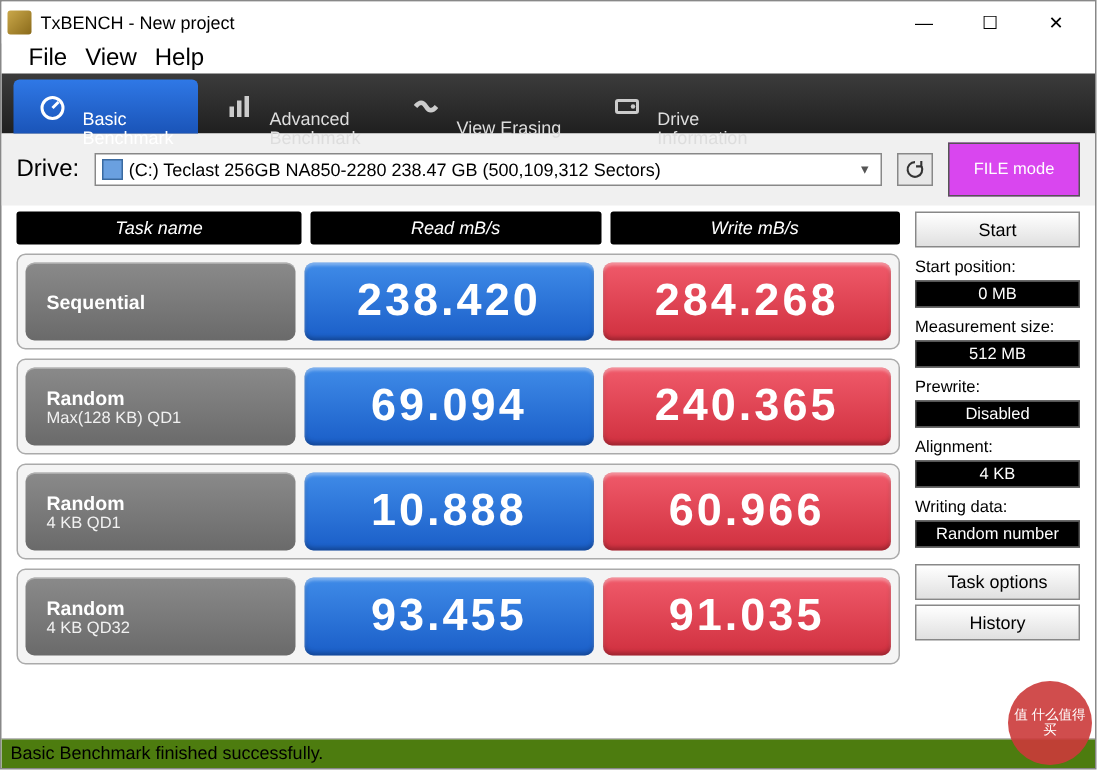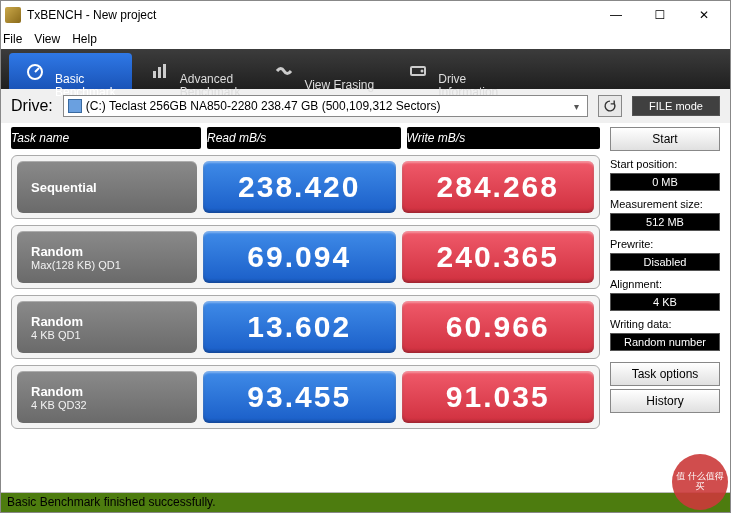--- a/index.html
+++ b/index.html
@@ -2,38 +2,38 @@
 <html><head>
 <meta charset="utf-8">
 <style>
 * { box-sizing: border-box; margin: 0; padding: 0; font-family: "Segoe UI", Tahoma, sans-serif; }
 body { width: 731px; height: 513px; background: #fff; border: 1px solid #888; overflow: hidden; position: relative; }
 .titlebar { height: 28px; display: flex; align-items: center; padding: 0 4px; background: #fff; }
 .titlebar .app-icon { width: 16px; height: 16px; background: linear-gradient(135deg,#caa84a,#8a6a1a); border-radius: 2px; margin-right: 6px; display:inline-block; }
 .titlebar .title { font-size: 12px; color: #000; flex: 1; }
 .winbtns { display: flex; }
 .winbtn { width: 44px; height: 28px; display: flex; align-items: center; justify-content: center; font-size: 12px; color: #000; }
-.menubar { height: 20px; display: flex; align-items: center; padding: 0 2px; font-size: 12px; gap: 12px; }
+.menubar { height: 20px; display: flex; align-items: center; padding: 0 18px; font-size: 16px; gap: 12px; }
 .menubar span { cursor: default; }
 .tabbar { height: 40px; background: linear-gradient(#3c3c3c,#1f1f1f); display: flex; align-items: stretch; padding: 0 8px; gap: 2px; }
 .tab { display: flex; align-items: center; color: #ddd; padding: 0 16px; gap: 10px; font-size: 12px; border-radius: 4px 4px 0 0; margin-top: 4px; cursor: pointer; }
 .tab.active { background: linear-gradient(#2f78e6,#1a54b8); color: #fff; }
 .tab .ticon { width: 20px; height: 20px; display:inline-block; }
 .tab .tlabel { line-height: 1.1; margin-top: 30px; }
 .drivebar { display: flex; align-items: center; padding: 6px 10px; gap: 10px; background: #f0f0f0; }
 .drivebar label { font-size: 16px; }
 .driveselect { flex: 1; display: flex; align-items: center; border: 1px solid #888; background: #fff; height: 22px; padding: 0 4px; font-size: 12px; gap: 4px; }
 .driveselect .hdd { width:14px; height:14px; background:#6aa0e0; border:1px solid #3a6aa0; display:inline-block; }
 .driveselect .chev { margin-left:auto; font-size:10px; color:#555; padding:0 4px; }
 .refreshbtn { width: 24px; height: 22px; border:1px solid #888; background:#e8e8e8; display:flex; align-items:center; justify-content:center; }
-.filemode { width: 88px; height: 20px; background: #404040; color: #fff; font-size: 11px; display:flex; align-items:center; justify-content:center; border:1px solid #555; }
+.filemode { width: 88px; height: 36px; background: #d946ef; color: #fff; font-size: 11px; display:flex; align-items:center; justify-content:center; border:1px solid #555; }
 .main { display: flex; padding: 4px 10px 0 10px; gap: 10px; height: 388px; }
 .results { flex: 1; display:flex; flex-direction:column; gap:6px; }
 .hdrrow { display:flex; gap:6px; }
-.hdrcell { background:#000; color:#fff; font-size:12px; font-style:italic; text-align:left; padding:4px 0; border-radius:2px; }
+.hdrcell { background:#000; color:#fff; font-size:12px; font-style:italic; text-align:center; padding:4px 0; border-radius:2px; }
 .hdrcell.name { width: 190px; }
 .hdrcell.val { flex:1; }
 .row { display:flex; gap:6px; border:1px solid #aaa; border-radius:6px; padding:5px; background:#f4f4f4; }
 .taskcell { width: 180px; background: linear-gradient(#8a8a8a,#6a6a6a); border-radius:6px; color:#fff; font-size:12px; display:flex; flex-direction:column; justify-content:center; padding:0 14px; box-shadow: inset 0 1px 0 rgba(255,255,255,.3); }
 .taskcell .t1 { font-weight:600; font-size:13px; }
 .taskcell .t2 { font-size:11px; opacity:.9; }
 .valcell { flex:1; border-radius:6px; display:flex; align-items:center; justify-content:center; font-size:30px; font-weight:700; letter-spacing:2px; font-family: "Arial Black","Segoe UI",sans-serif; box-shadow: inset 0 2px 2px rgba(255,255,255,.35), inset 0 -2px 3px rgba(0,0,0,.25); }
 .read { background: linear-gradient(#3f8be8,#1a5ec8); color:#fff; }
 .write { background: linear-gradient(#f05a6a,#d0303f); color:#fff; }
 .row { height: 64px; }
@@ -133,21 +133,21 @@
           <span class="t2">Max(128 KB) QD1</span>
         </div>
       <div class="valcell read">69.094</div>
       <div class="valcell write">240.365</div>
     </div>
     <div class="row">
       <div class="taskcell">
           <span class="t1">Random</span>
           <span class="t2">4 KB QD1</span>
         </div>
-      <div class="valcell read">13.602</div>
+      <div class="valcell read">10.888</div>
       <div class="valcell write">60.966</div>
     </div>
     <div class="row">
       <div class="taskcell">
           <span class="t1">Random</span>
           <span class="t2">4 KB QD32</span>
         </div>
       <div class="valcell read">93.455</div>
       <div class="valcell write">91.035</div>
     </div>

